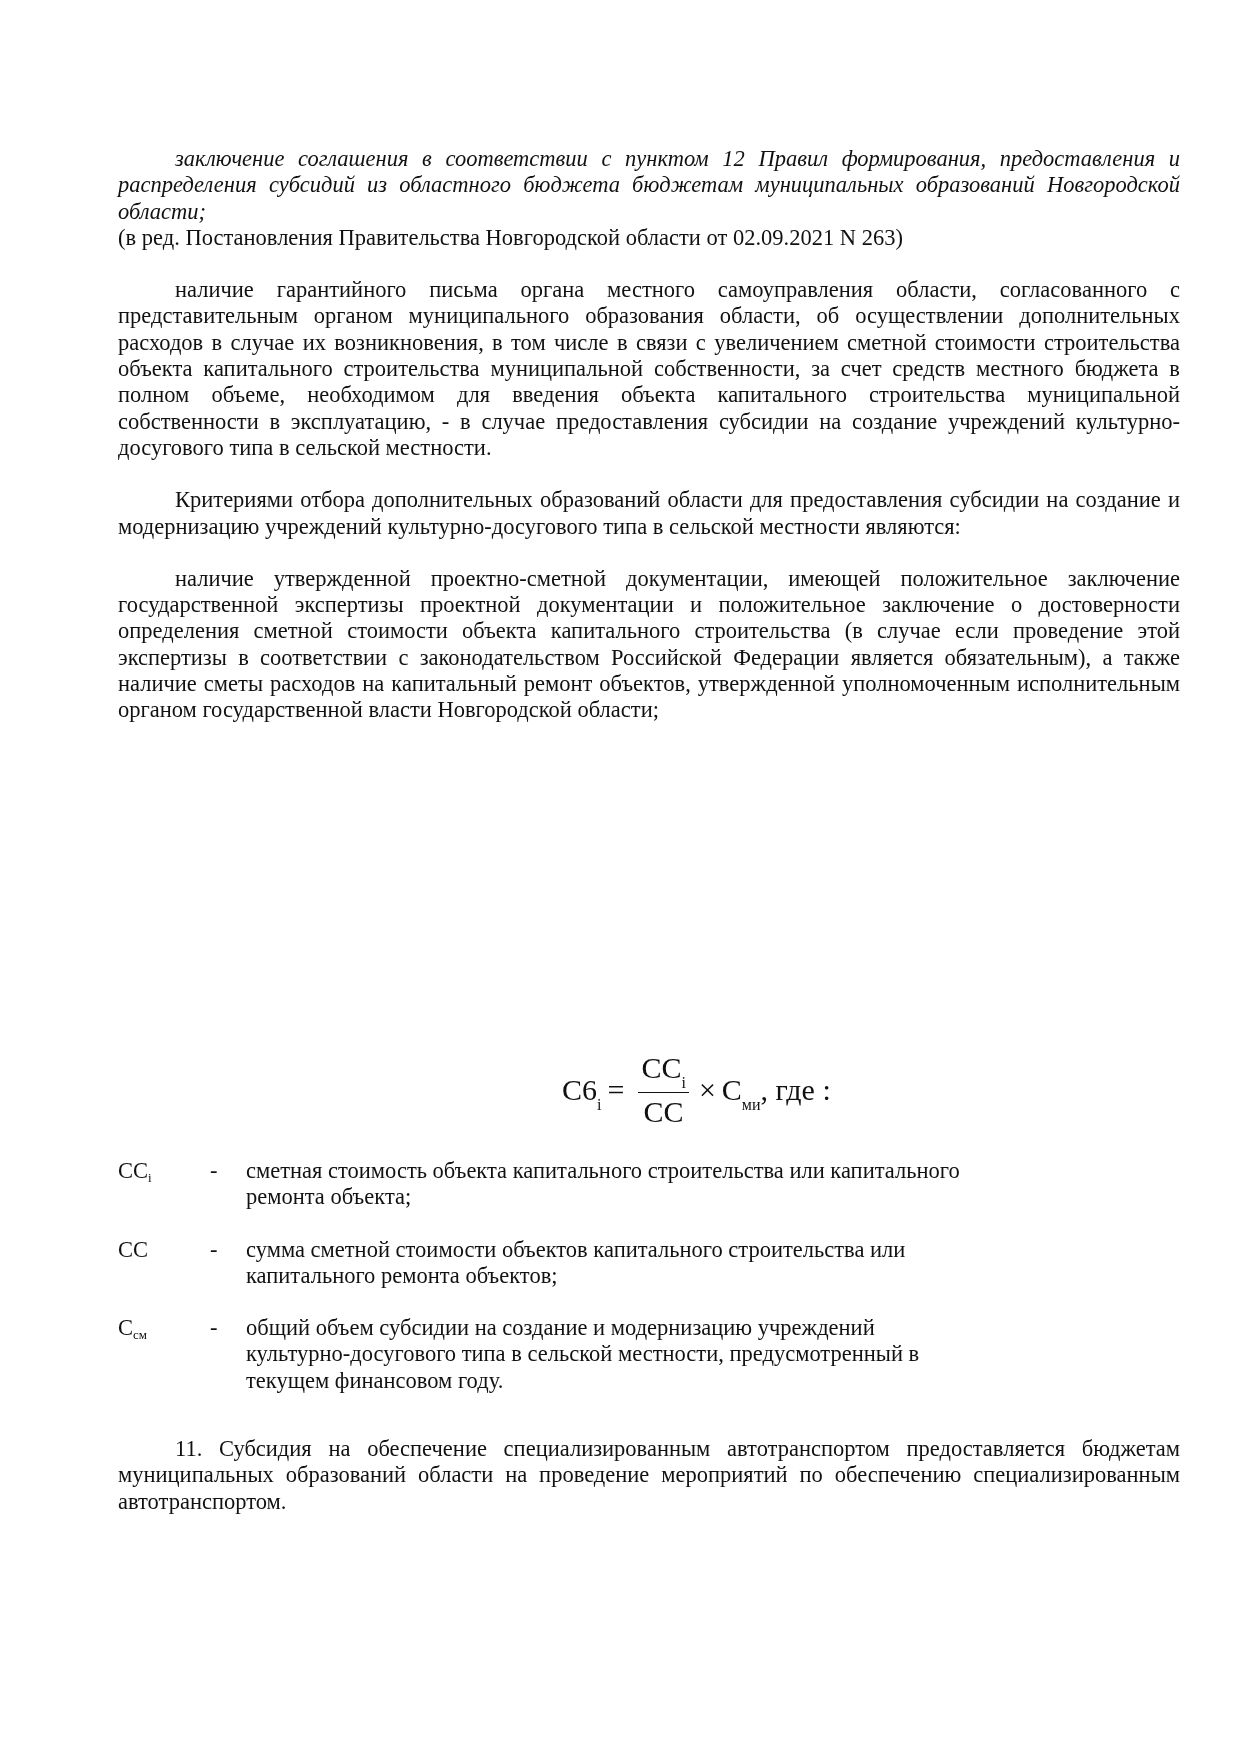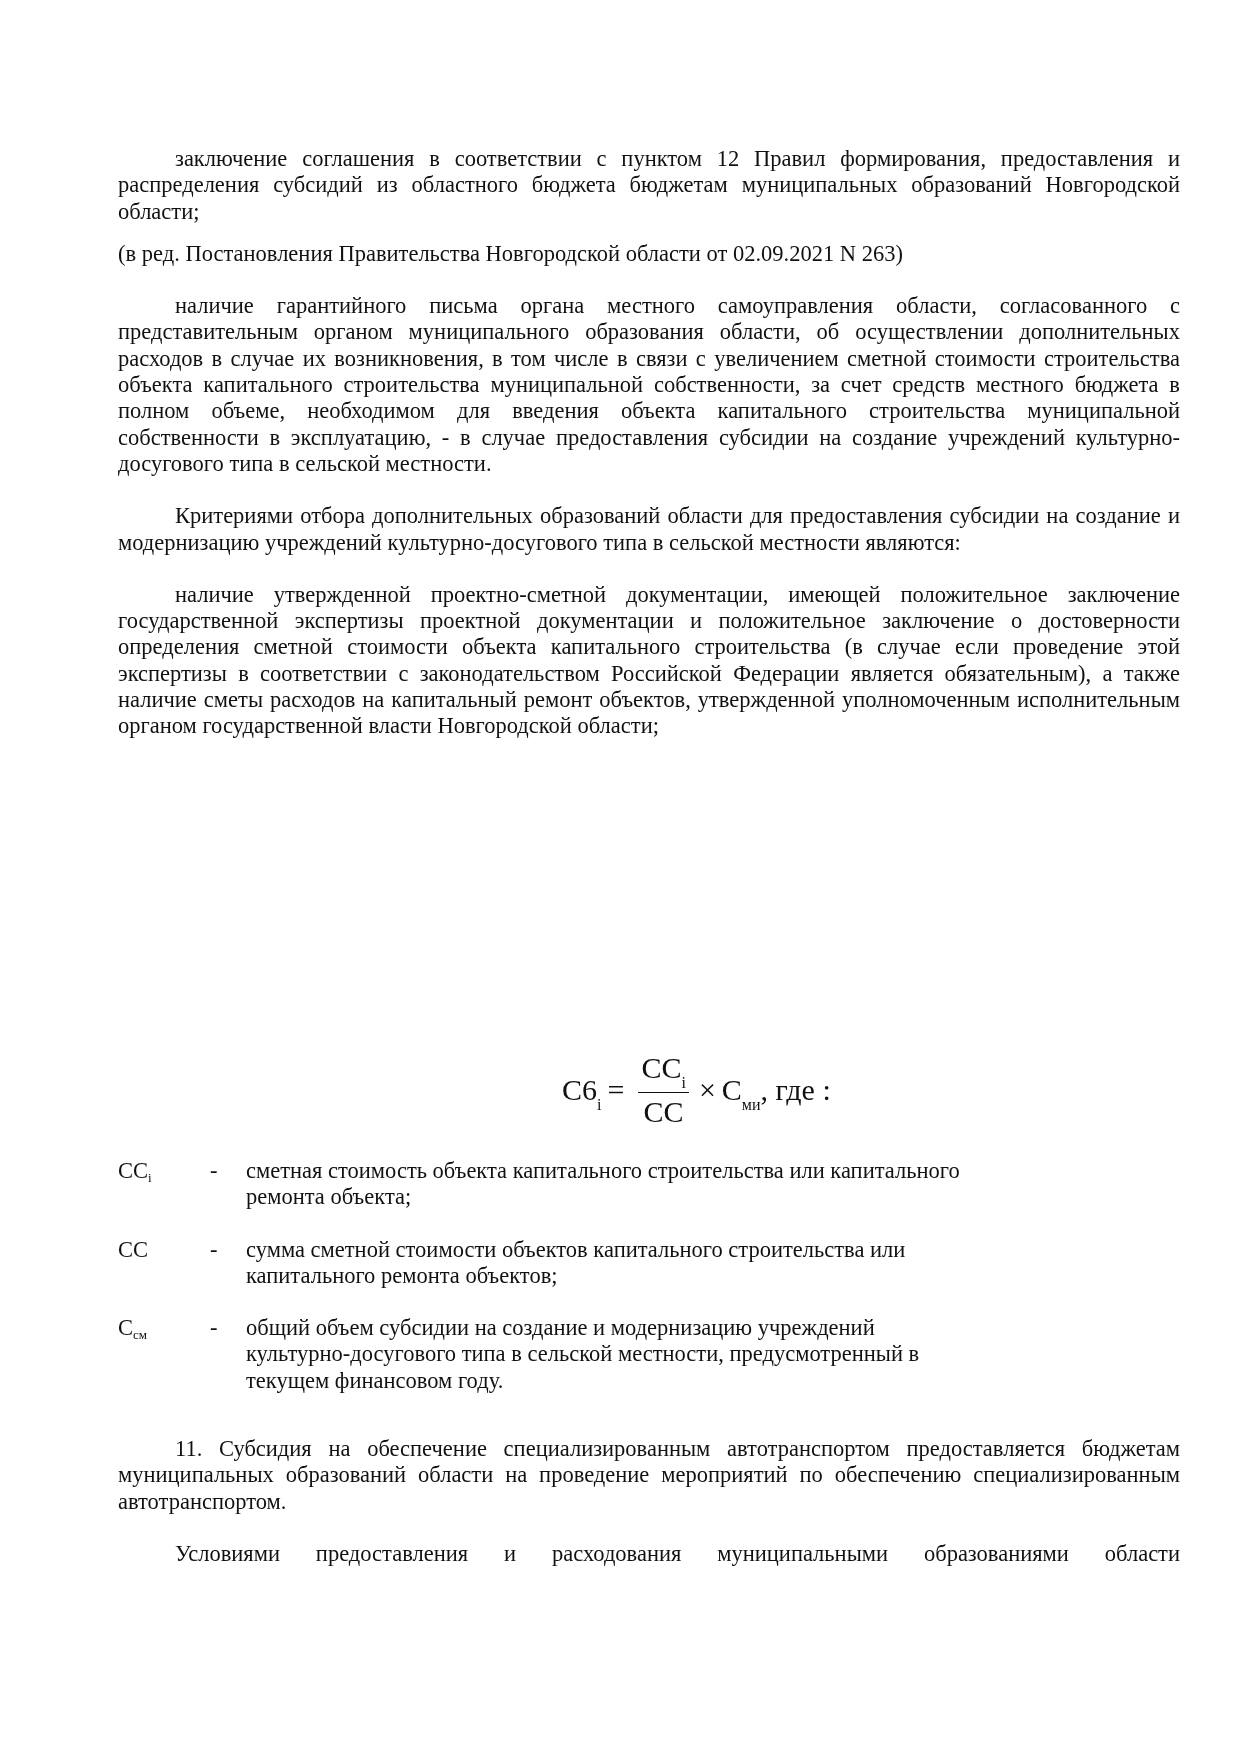--- a/index.html
+++ b/index.html
@@ -25,21 +25,22 @@
       font-size: 22.5px;
       line-height: 26.3px;
       text-align: justify;
       text-indent: 57px;
       margin: 0 0 26px 0;
     }
     .para.noindent {
       text-indent: 0;
     }
     .para.tight {
-      margin-bottom: 16px;
+      margin-bottom: 0;
+      font-style: italic;
     }
     .formula {
       position: absolute;
       left: 518px;
       top: 1050px;
       font-family: "Liberation Serif", serif;
       font-size: 30px;
       color: #111;
       display: flex;
       align-items: center;
@@ -141,14 +142,13 @@
   </div>
   <div class="def">
     <span class="term"><span>C</span><span class="tsub">см</span></span>
     <span class="dash">-</span>
     <span class="desc">общий объем субсидии на создание и модернизацию учреждений культурно-досугового типа в сельской местности, предусмотренный в текущем финансовом году.</span>
   </div>
 </div>
 
 <div class="tail">
   <p class="para">11. Субсидия на обеспечение специализированным автотранспортом предоставляется бюджетам муниципальных образований области на проведение мероприятий по обеспечению специализированным автотранспортом.</p>
-  <p class="para" style="text-align-last: justify;">Условиями предоставления и расходования муниципальными образованиями области</p>
 </div>
 
 </body></html>

